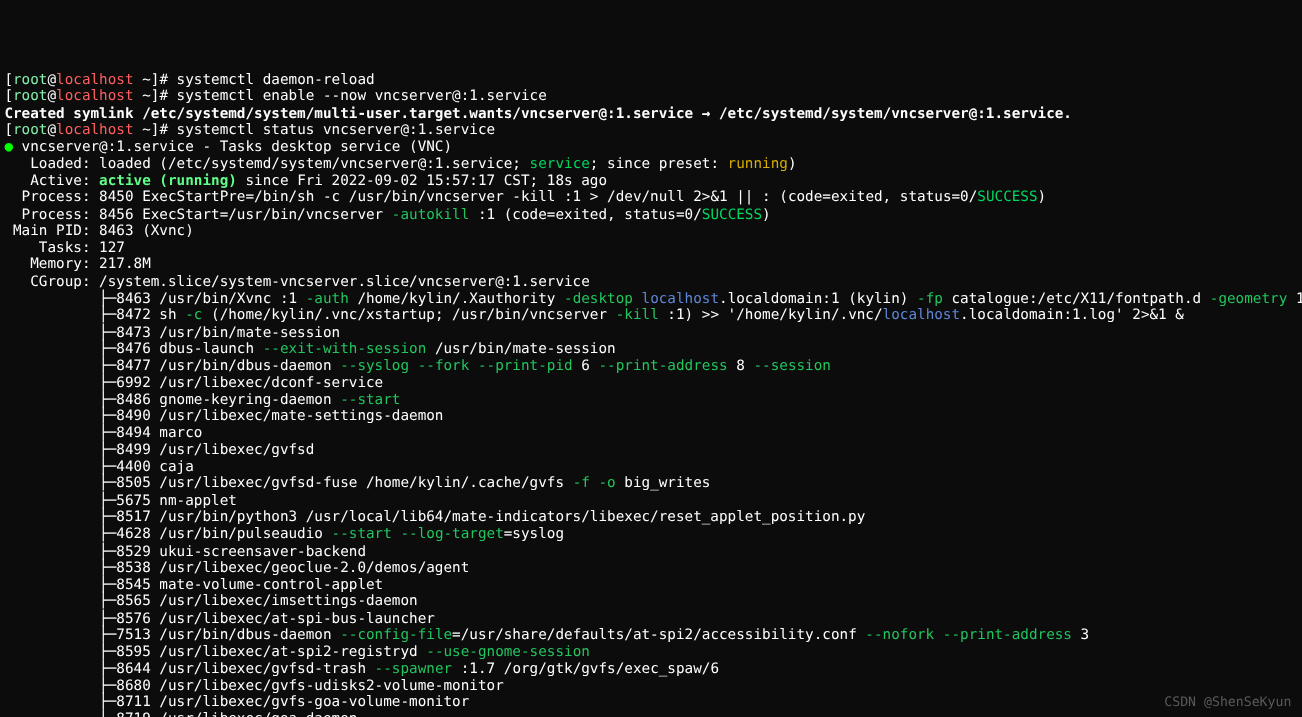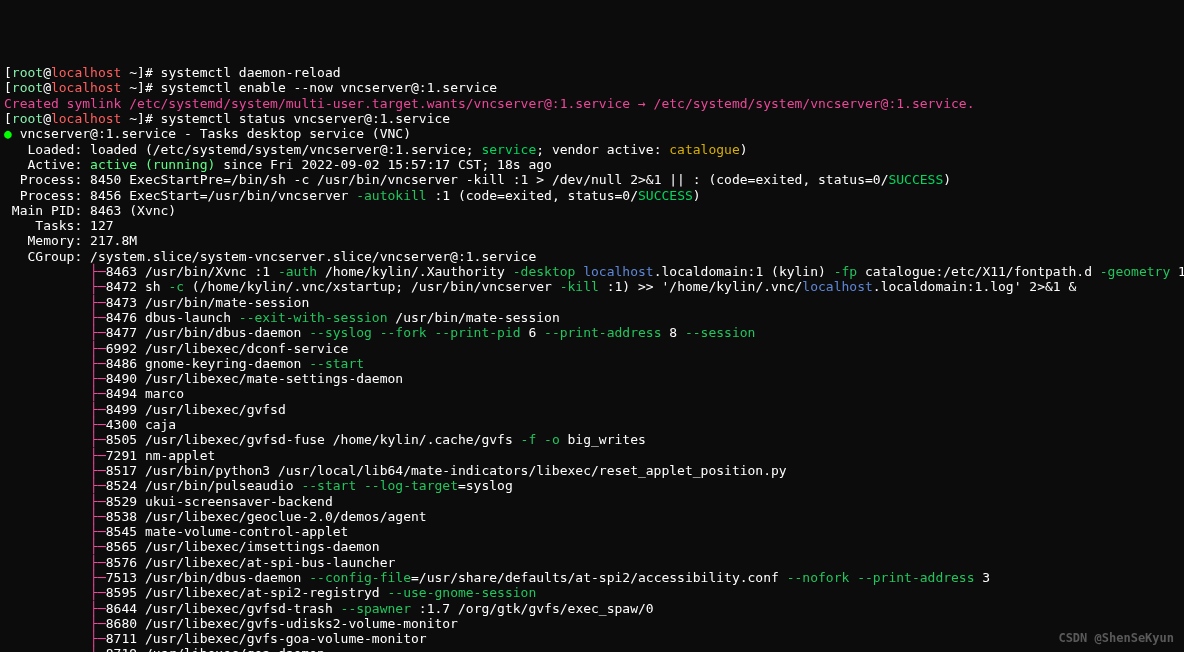--- a/index.html
+++ b/index.html
@@ -12,79 +12,78 @@
     line-height: 15.3px;
     white-space: pre;
     overflow: hidden;
     width: 1184px;
     height: 652px;
     box-sizing: border-box;
   }
   .r  { color: #86efac; } 
   .lh { color: #ff5f5f; } 
   .w  { color: #ffffff; }
-  .gy { color: #ec4899; }
+  .gy { color: #ffffff; font-weight: bold; }
   .g  { color: #00d75f; } 
-  .bg { color: #5fff87; font-weight: normal; } 
+  .bg { color: #5fff87; font-weight: bold; } 
   .y  { color: #d7af00; } 
   .c  { color: #ffffff; } 
   .m  { color: #22c55e; } 
   .b  { color: #5f87d7; } 
   .dot-on { color: #00ff00; }
   .watermark {
     position: absolute;
     bottom: 6px;
     right: 10px;
     color: #7a7a7a;
     font-size: 12px;
     opacity: 0.7;
-    font-weight: bold;
   }
 </style>
 </head>
 <body>
 
 
 
 <div><span><span class="w">[</span><span class="r">root</span><span class="w">@</span><span class="lh">localhost</span><span class="w"> ~]# </span></span><span class="w">systemctl daemon-reload</span>
 <span><span class="w">[</span><span class="r">root</span><span class="w">@</span><span class="lh">localhost</span><span class="w"> ~]# </span></span><span class="w">systemctl enable --now vncserver@:1.service</span>
 <span class="gy">Created symlink /etc/systemd/system/multi-user.target.wants/vncserver@:1.service → /etc/systemd/system/vncserver@:1.service.</span>
 <span><span class="w">[</span><span class="r">root</span><span class="w">@</span><span class="lh">localhost</span><span class="w"> ~]# </span></span><span class="w">systemctl status vncserver@:1.service</span>
 <span class="dot-on">●</span><span class="w"> vncserver@:1.service - Tasks desktop service (VNC)</span>
-<span><span class="w">   Loaded: </span><span class="w">loaded (/etc/systemd/system/vncserver@:1.service; </span><span class="g">service</span><span class="w">; vendor active: </span><span class="y">catalogue</span><span class="w">)</span></span>
+<span><span class="w">   Loaded: </span><span class="w">loaded (/etc/systemd/system/vncserver@:1.service; </span><span class="g">service</span><span class="w">; since preset: </span><span class="y">running</span><span class="w">)</span></span>
 <span><span class="w">   Active: </span><span class="bg">active (running)</span><span class="w"> since Fri 2022-09-02 15:57:17 CST; 18s ago</span></span>
 <span><span class="w">  Process: </span><span class="w">8450 ExecStartPre=/bin/sh -c /usr/bin/vncserver -kill :1 &gt; </span><span class="c">/dev/null</span><span class="w"> 2&gt;&amp;1 </span><span class="c">||</span><span class="w"> : (code=</span><span class="w">exited</span><span class="w">, status=0/</span><span class="g">SUCCESS</span><span class="w">)</span></span>
 <span><span class="w">  Process: </span><span class="w">8456 ExecStart=/usr/bin/vncserver </span><span class="m">-autokill</span><span class="w"> :1 (code=</span><span class="w">exited</span><span class="w">, status=0/</span><span class="g">SUCCESS</span><span class="w">)</span></span>
 <span class="w"> Main PID: 8463 (Xvnc)</span>
 <span class="w">    Tasks: 127</span>
 <span class="w">   Memory: 217.8M</span>
 <span><span class="w">   CGroup: </span><span class="w">/system.slice/system-vncserver.slice/vncserver@:1.service</span></span>
 <span><span class="gy">           ├─</span><span class="w">8463 /usr/bin/Xvnc :1 </span><span class="m">-auth</span><span class="w"> /home/kylin/.Xauthority </span><span class="m">-desktop</span><span class="w"> </span><span class="b">localhost</span><span class="w">.localdomain:1 (kylin) </span><span class="m">-fp</span><span class="w"> catalogue:/etc/X11/fontpath.d </span><span class="m">-geometry</span><span class="w"> 102</span></span>
 <span><span class="gy">           ├─</span><span class="w">8472 sh </span><span class="m">-c</span><span class="w"> (/home/kylin/.vnc/xstartup; /usr/bin/vncserver </span><span class="m">-kill</span><span class="w"> :1) &gt;&gt; '/home/kylin/.vnc/</span><span class="b">localhost</span><span class="w">.localdomain:1.log' 2&gt;&amp;1 &amp;</span></span>
 <span><span class="gy">           ├─</span><span class="w">8473 /usr/bin/mate-session</span></span>
 <span><span class="gy">           ├─</span><span class="w">8476 dbus-launch </span><span class="m">--exit-with-session</span><span class="w"> /usr/bin/mate-session</span></span>
 <span><span class="gy">           ├─</span><span class="w">8477 /usr/bin/dbus-daemon </span><span class="m">--syslog --fork --print-pid</span><span class="w"> 6 </span><span class="m">--print-address</span><span class="w"> 8 </span><span class="m">--session</span></span>
 <span><span class="gy">           ├─</span><span class="w">6992 /usr/libexec/dconf-service</span></span>
 <span><span class="gy">           ├─</span><span class="w">8486 gnome-keyring-daemon </span><span class="m">--start</span></span>
 <span><span class="gy">           ├─</span><span class="w">8490 /usr/libexec/mate-settings-daemon</span></span>
 <span><span class="gy">           ├─</span><span class="w">8494 marco</span></span>
 <span><span class="gy">           ├─</span><span class="w">8499 /usr/libexec/gvfsd</span></span>
-<span><span class="gy">           ├─</span><span class="w">4300 caja</span></span>
+<span><span class="gy">           ├─</span><span class="w">4400 caja</span></span>
 <span><span class="gy">           ├─</span><span class="w">8505 /usr/libexec/gvfsd-fuse /home/kylin/.cache/gvfs </span><span class="m">-f -o</span><span class="w"> big_writes</span></span>
-<span><span class="gy">           ├─</span><span class="w">7291 nm-applet</span></span>
+<span><span class="gy">           ├─</span><span class="w">5675 nm-applet</span></span>
 <span><span class="gy">           ├─</span><span class="w">8517 /usr/bin/python3 /usr/local/lib64/mate-indicators/libexec/reset_applet_position.py</span></span>
-<span><span class="gy">           ├─</span><span class="w">8524 /usr/bin/pulseaudio </span><span class="m">--start --log-target</span><span class="w">=syslog</span></span>
+<span><span class="gy">           ├─</span><span class="w">4628 /usr/bin/pulseaudio </span><span class="m">--start --log-target</span><span class="w">=syslog</span></span>
 <span><span class="gy">           ├─</span><span class="w">8529 ukui-screensaver-backend</span></span>
 <span><span class="gy">           ├─</span><span class="w">8538 /usr/libexec/geoclue-2.0/demos/agent</span></span>
 <span><span class="gy">           ├─</span><span class="w">8545 mate-volume-control-applet</span></span>
 <span><span class="gy">           ├─</span><span class="w">8565 /usr/libexec/imsettings-daemon</span></span>
 <span><span class="gy">           ├─</span><span class="w">8576 /usr/libexec/at-spi-bus-launcher</span></span>
 <span><span class="gy">           ├─</span><span class="w">7513 /usr/bin/dbus-daemon </span><span class="m">--config-file</span><span class="w">=/usr/share/defaults/at-spi2/accessibility.conf </span><span class="m">--nofork --print-address</span><span class="w"> 3</span></span>
 <span><span class="gy">           ├─</span><span class="w">8595 /usr/libexec/at-spi2-registryd </span><span class="m">--use-gnome-session</span></span>
-<span><span class="gy">           ├─</span><span class="w">8644 /usr/libexec/gvfsd-trash </span><span class="m">--spawner</span><span class="w"> :1.7 /org/gtk/gvfs/exec_spaw/0</span></span>
+<span><span class="gy">           ├─</span><span class="w">8644 /usr/libexec/gvfsd-trash </span><span class="m">--spawner</span><span class="w"> :1.7 /org/gtk/gvfs/exec_spaw/6</span></span>
 <span><span class="gy">           ├─</span><span class="w">8680 /usr/libexec/gvfs-udisks2-volume-monitor</span></span>
 <span><span class="gy">           ├─</span><span class="w">8711 /usr/libexec/gvfs-goa-volume-monitor</span></span>
 <span><span class="gy">           ├─</span><span class="w">8719 /usr/libexec/goa-daemon</span></span>
 
 
 </div>
 
 <div class="watermark">CSDN @ShenSeKyun</div>
 
 

